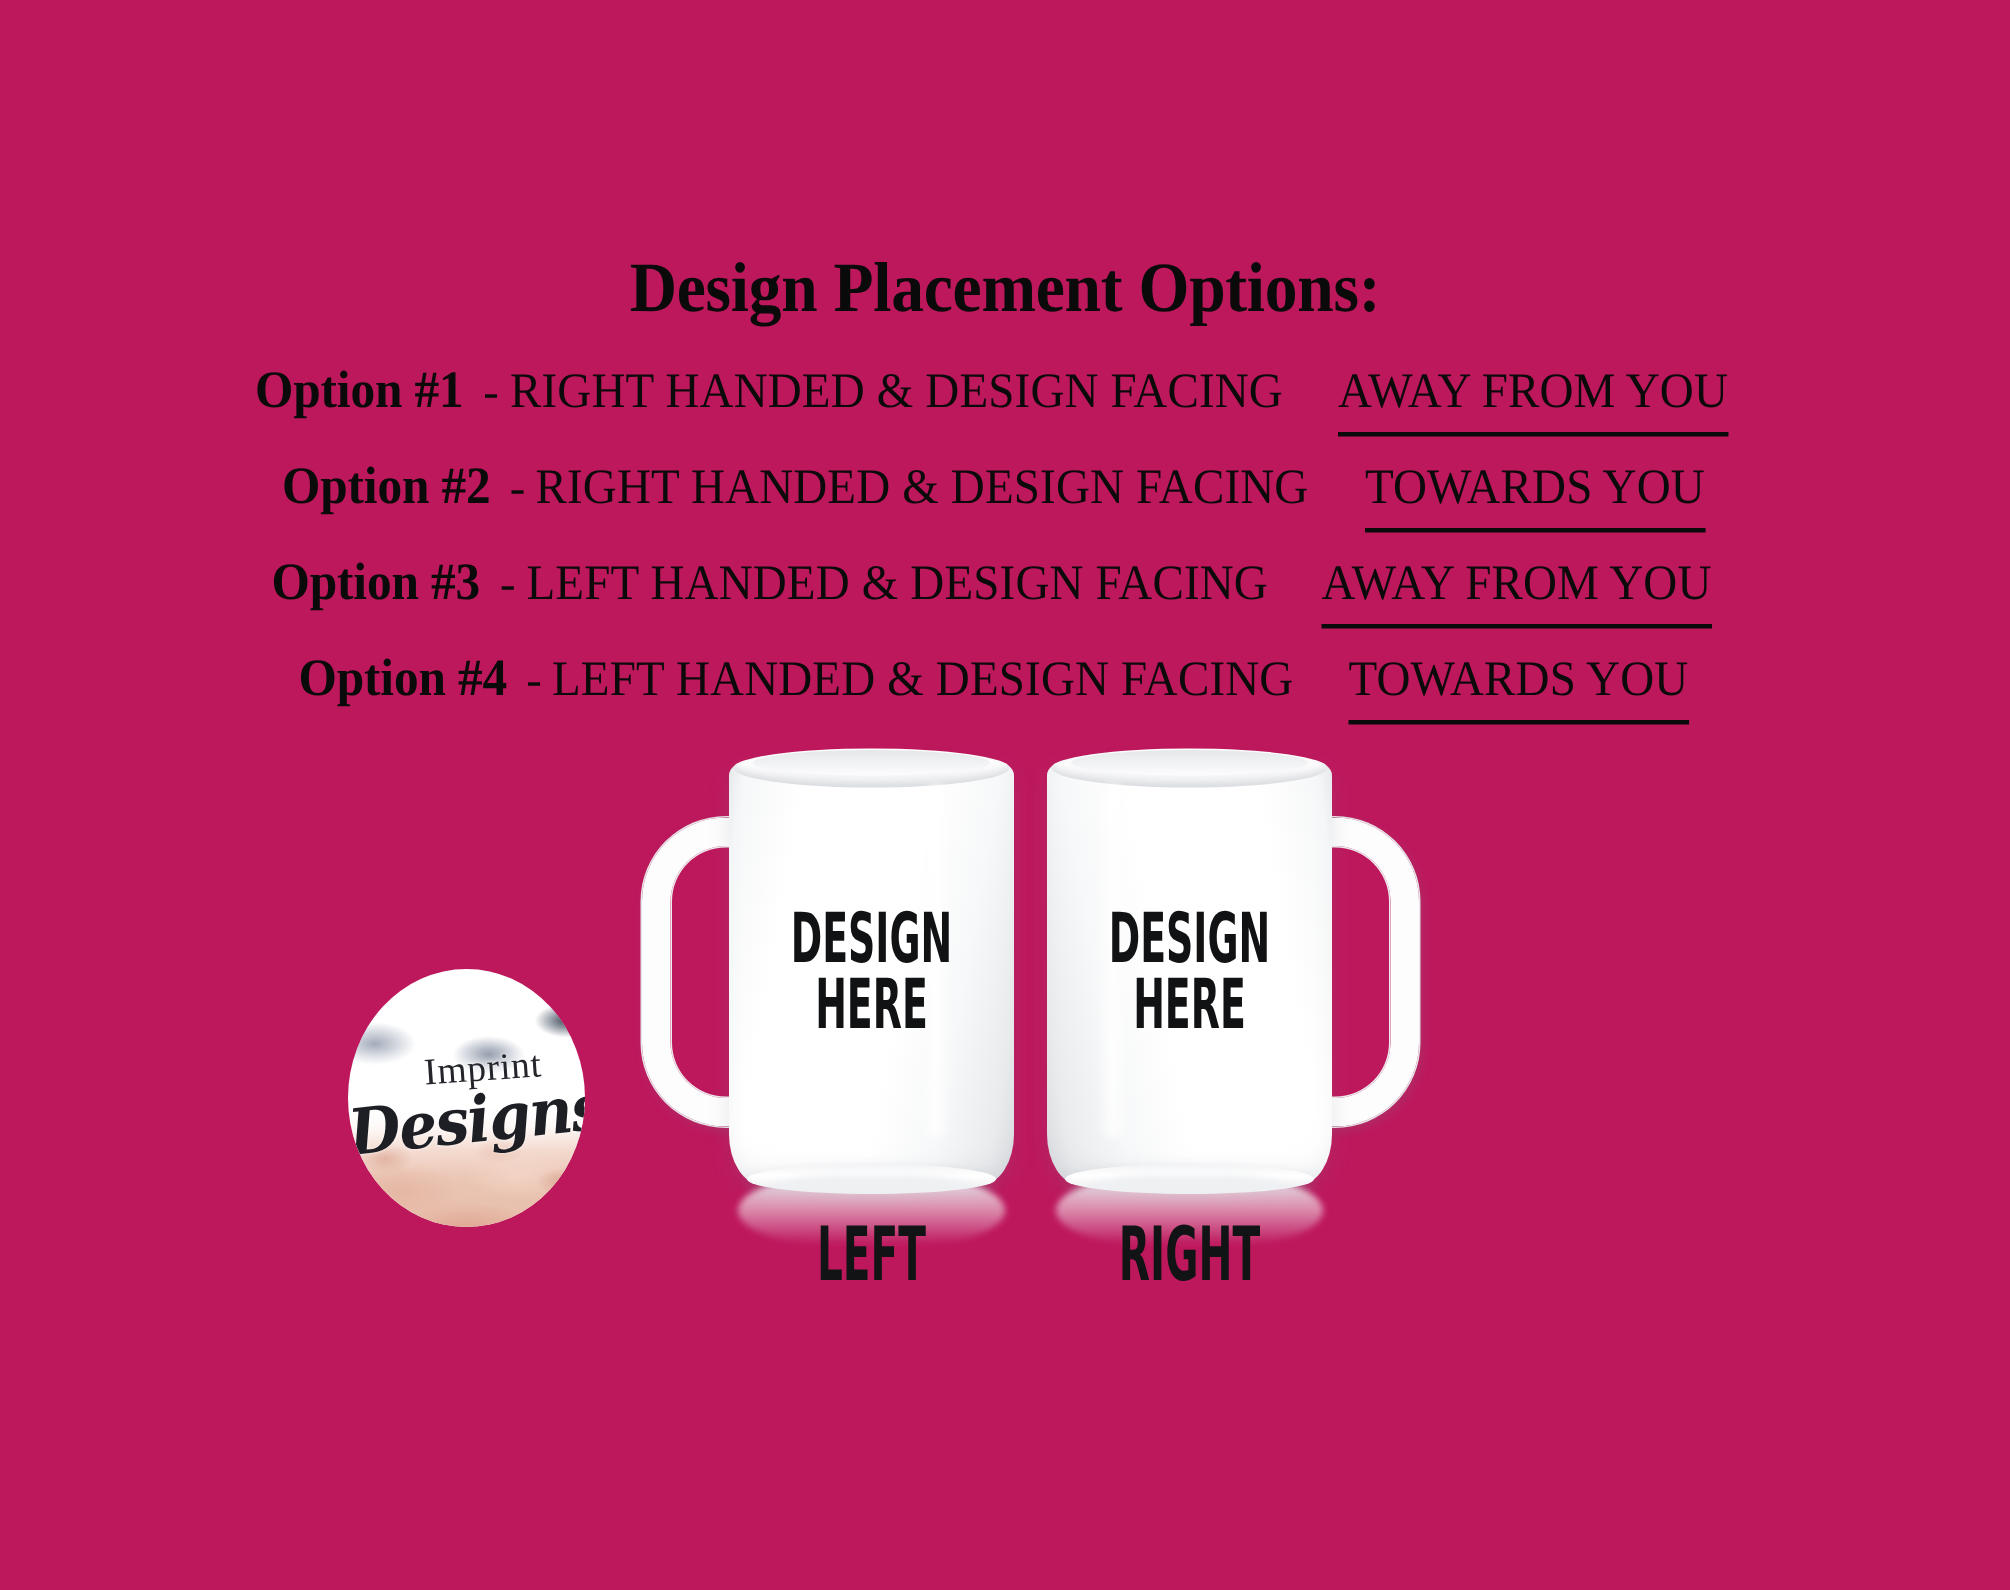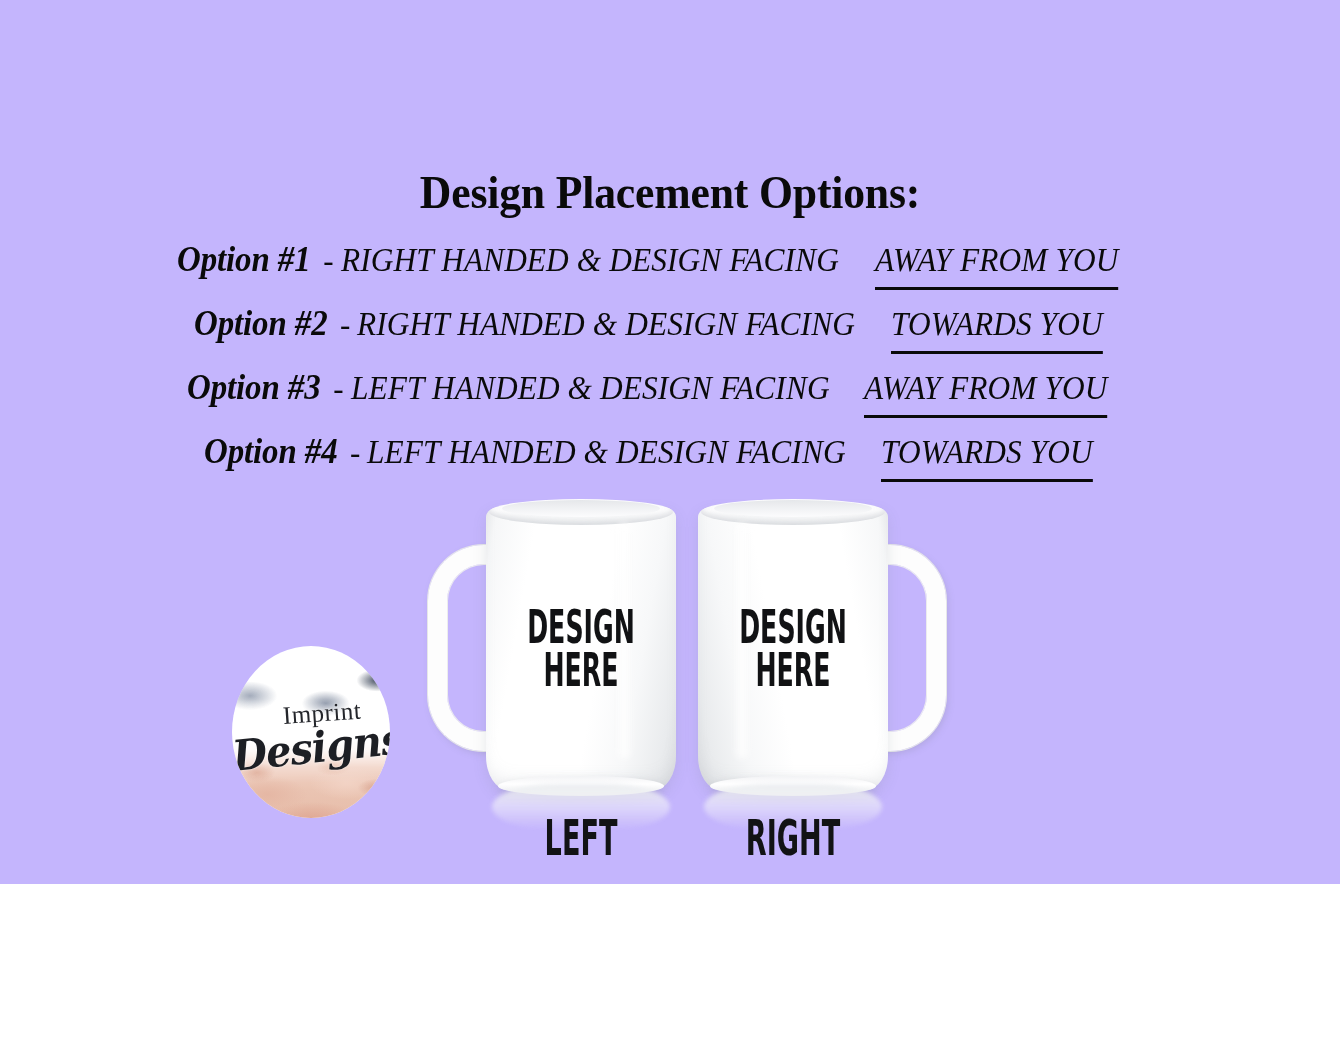--- a/index.html
+++ b/index.html
@@ -14,22 +14,22 @@
     position: relative;
     overflow: hidden;
     font-family: "Liberation Serif", "DejaVu Serif", serif;
     -webkit-font-smoothing: antialiased;
   }
 
   .canvas {
     position: absolute;
     left: 0; top: 0;
     width: 1340px;
-    height: 884px;
-    background: #c4b5fd;
+    height: 1060px;
+    background: #be185d;
   }
 
   
   .page-title {
     position: absolute;
     left: 0;
     top: 168px;
     width: 1340px;
     text-align: center;
     font-family: "Liberation Serif", "DejaVu Serif", serif;
@@ -39,24 +39,23 @@
     color: #0a0a0a;
     transform: scaleX(0.93);
     transform-origin: 50% 50%;
     white-space: nowrap;
     line-height: 1.05;
   }
 
   
   .options-list {
     position: absolute;
-    left: 154px;
+    left: 168px;
     top: 240px;
     width: 1000px;
-    font-style: italic;
   }
   .option-row {
     height: 64px;
     display: flex;
     align-items: baseline;
     justify-content: center;
     white-space: nowrap;
     color: #0a0a0a;
   }
   .option-row .opt-label {

